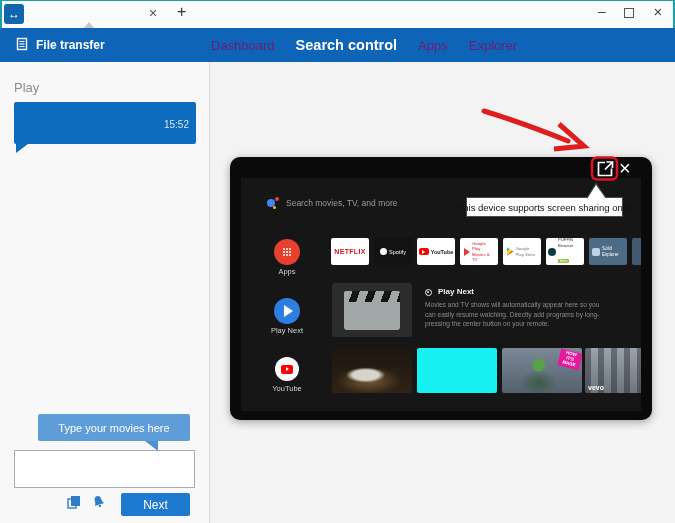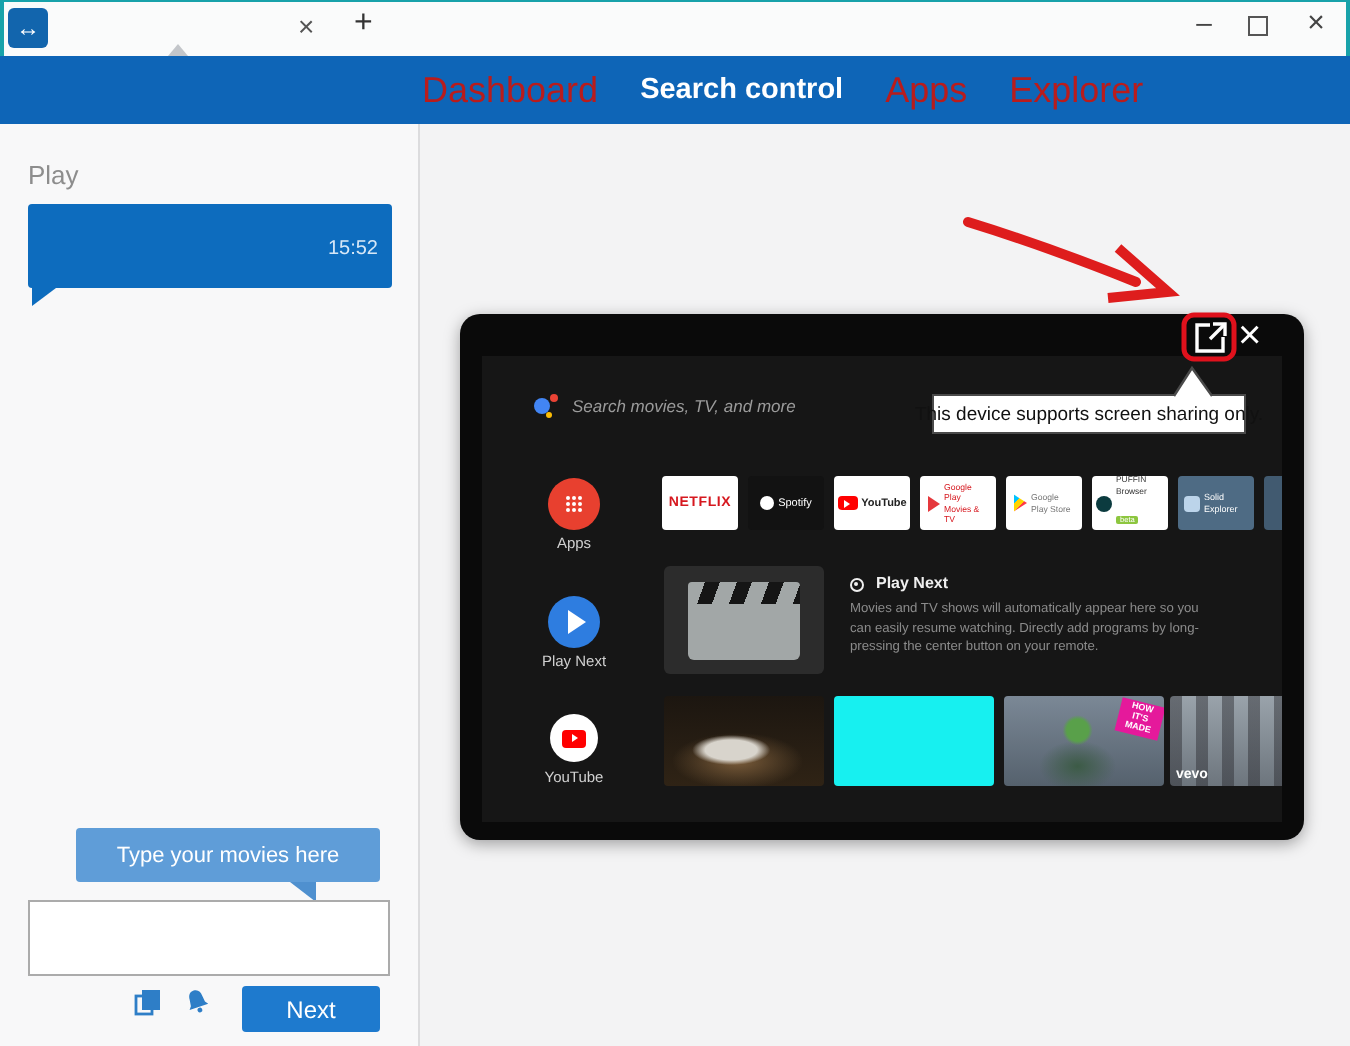--- a/index.html
+++ b/index.html
@@ -19,21 +19,21 @@
                border-left:5px solid transparent; border-right:5px solid transparent; border-bottom:6px solid #c3c6ca; }
   .win-min   { left:594px; top:3px; width:16px; text-align:center; font-size:14px; color:#444; }
   .win-max   { left:624px; top:8px; width:10px; height:10px; border:1px solid #555; }
   .win-close { left:650px; top:3px; width:16px; text-align:center; font-size:15px; color:#444; }
 
   
   .navbar { left:0; top:28px; width:675px; height:34px; background:#0e65b7; }
   .ft { left:16px; top:28px; height:34px; display:flex; align-items:center; gap:7px;
         color:#fff; font-size:12px; font-weight:bold; }
   .navitems { left:211px; top:28px; height:34px; display:flex; align-items:center; gap:21px; }
-  .nav-item { font-size:18px; color:#b91c1c; }
+  .nav-item { font-size:13px; color:#701a75; }
   .nav-item.active { color:#ffffff; font-weight:bold; font-size:14.5px; }
 
   
   .sidebar { left:0; top:62px; width:210px; height:461px; background:#f8f8f9; border-right:1px solid #dcdcde; }
   .chat-header { left:14px; top:80px; font-size:13px; color:#8d8d8d; }
   .bubble { left:14px; top:102px; width:182px; height:42px; background:#0d6cbe; color:#fff;
             font-size:11px; line-height:1.35; padding:6px 8px; border-radius:2px; }
   .bubble-time { position:absolute; right:7px; bottom:13px; font-size:10px; color:#d6e7f7; }
   .bubble-tail { left:16px; top:144px; width:0; height:0;
                  border-top:9px solid #0d6cbe; border-right:12px solid transparent; }
@@ -55,21 +55,21 @@
   .tv-close { left:619px; top:157px; font-size:20px; font-weight:300; color:#fff; z-index:4; line-height:1.1; }
   .share-tooltip { left:466px; top:197px; width:157px; height:20px; background:#fff; border:1px solid #4a4a4a;
                    font-size:9.5px; color:#111; display:flex; align-items:center; justify-content:center;
                    white-space:nowrap; z-index:5; }
   .overlay { left:0; top:0; width:675px; height:523px; z-index:6; pointer-events:none; }
 
   
   .as-blue { left:26px; top:21px; width:8px; height:8px; background:#4285f4; border-radius:50%; }
   .as-red { left:34px; top:19px; width:4px; height:4px; background:#ea4335; border-radius:50%; }
   .as-yel { left:32px; top:28px; width:3px; height:3px; background:#fbbc05; border-radius:50%; }
-  .search-text { left:45px; top:20px; font-size:8.5px; color:#9b9b9b;font-style:italic; }
+  .search-text { left:45px; top:20px; font-size:8.5px; color:#9b9b9b; }
 
   
   .apps-circle { left:33px; top:61px; width:26px; height:26px; background:#e8402f; border-radius:50%; }
   .dotgrid { position:absolute; left:9px; top:9px; width:2px; height:2px; background:#fff; border-radius:50%;
              box-shadow:3px 0 0 #fff, 6px 0 0 #fff, 0 3px 0 #fff, 3px 3px 0 #fff, 6px 3px 0 #fff,
                         0 6px 0 #fff, 3px 6px 0 #fff, 6px 6px 0 #fff; }
   .circle-label { font-size:7.5px; color:#d0d0d0; text-align:center; }
   .tile { top:60px; height:27px; width:38px; border-radius:2px; overflow:hidden;
           display:flex; align-items:center; justify-content:center; gap:2px; }
   .t-netflix { left:90px; background:#fff; }
@@ -139,20 +139,31 @@
   <div class="abs tabbar"></div>
   <div class="abs tv-logo">↔</div>
   <div class="abs tab-close">×</div>
   <div class="abs new-tab">+</div>
   <div class="abs tab-caret"></div>
   <div class="abs win-min">–</div>
   <div class="abs win-max"></div>
   <div class="abs win-close">×</div>
 
   <div class="abs navbar"></div>
+  <div class="abs ft">
+    <span class="icon">
+      <svg width="13" height="14" viewBox="0 0 13 14">
+          <rect x="1.5" y="1.5" width="9" height="11" fill="none" stroke="#fff" stroke-width="1.4"></rect>
+          <line x1="3.5" y1="4.5" x2="8.5" y2="4.5" stroke="#fff" stroke-width="1.1"></line>
+          <line x1="3.5" y1="7" x2="8.5" y2="7" stroke="#fff" stroke-width="1.1"></line>
+          <line x1="3.5" y1="9.5" x2="8.5" y2="9.5" stroke="#fff" stroke-width="1.1"></line>
+        </svg>
+    </span>
+    <span>File transfer</span>
+  </div>
   <div class="abs navitems">
     <div class="nav-item">Dashboard</div>
     <div class="nav-item active">Search control</div>
     <div class="nav-item">Apps</div>
     <div class="nav-item">Explorer</div>
   </div>
 
   <div class="abs sidebar"></div>
   <div class="abs chat-header">Play</div>
   <div class="abs bubble">

